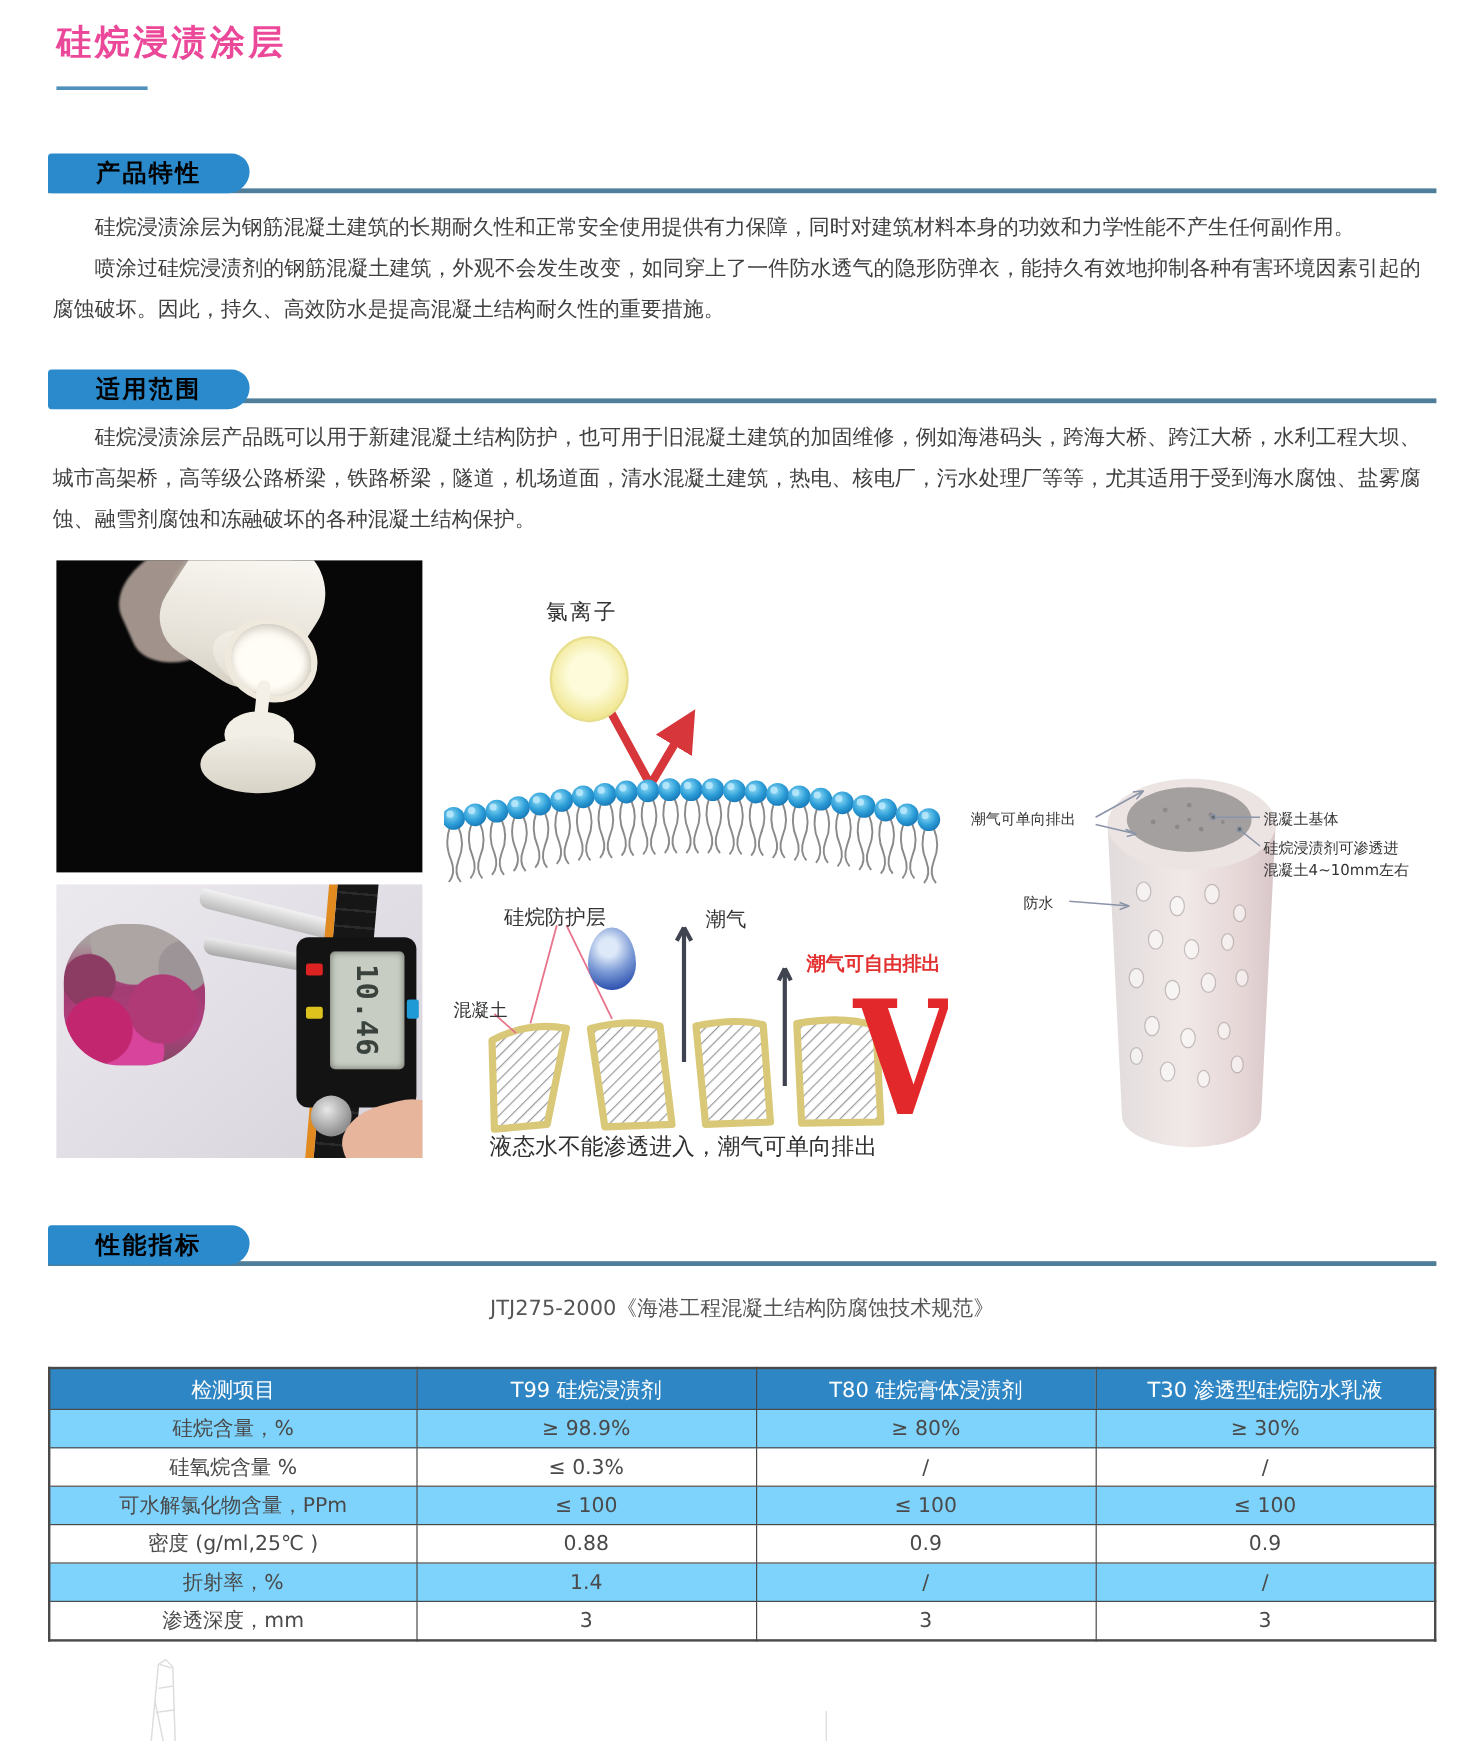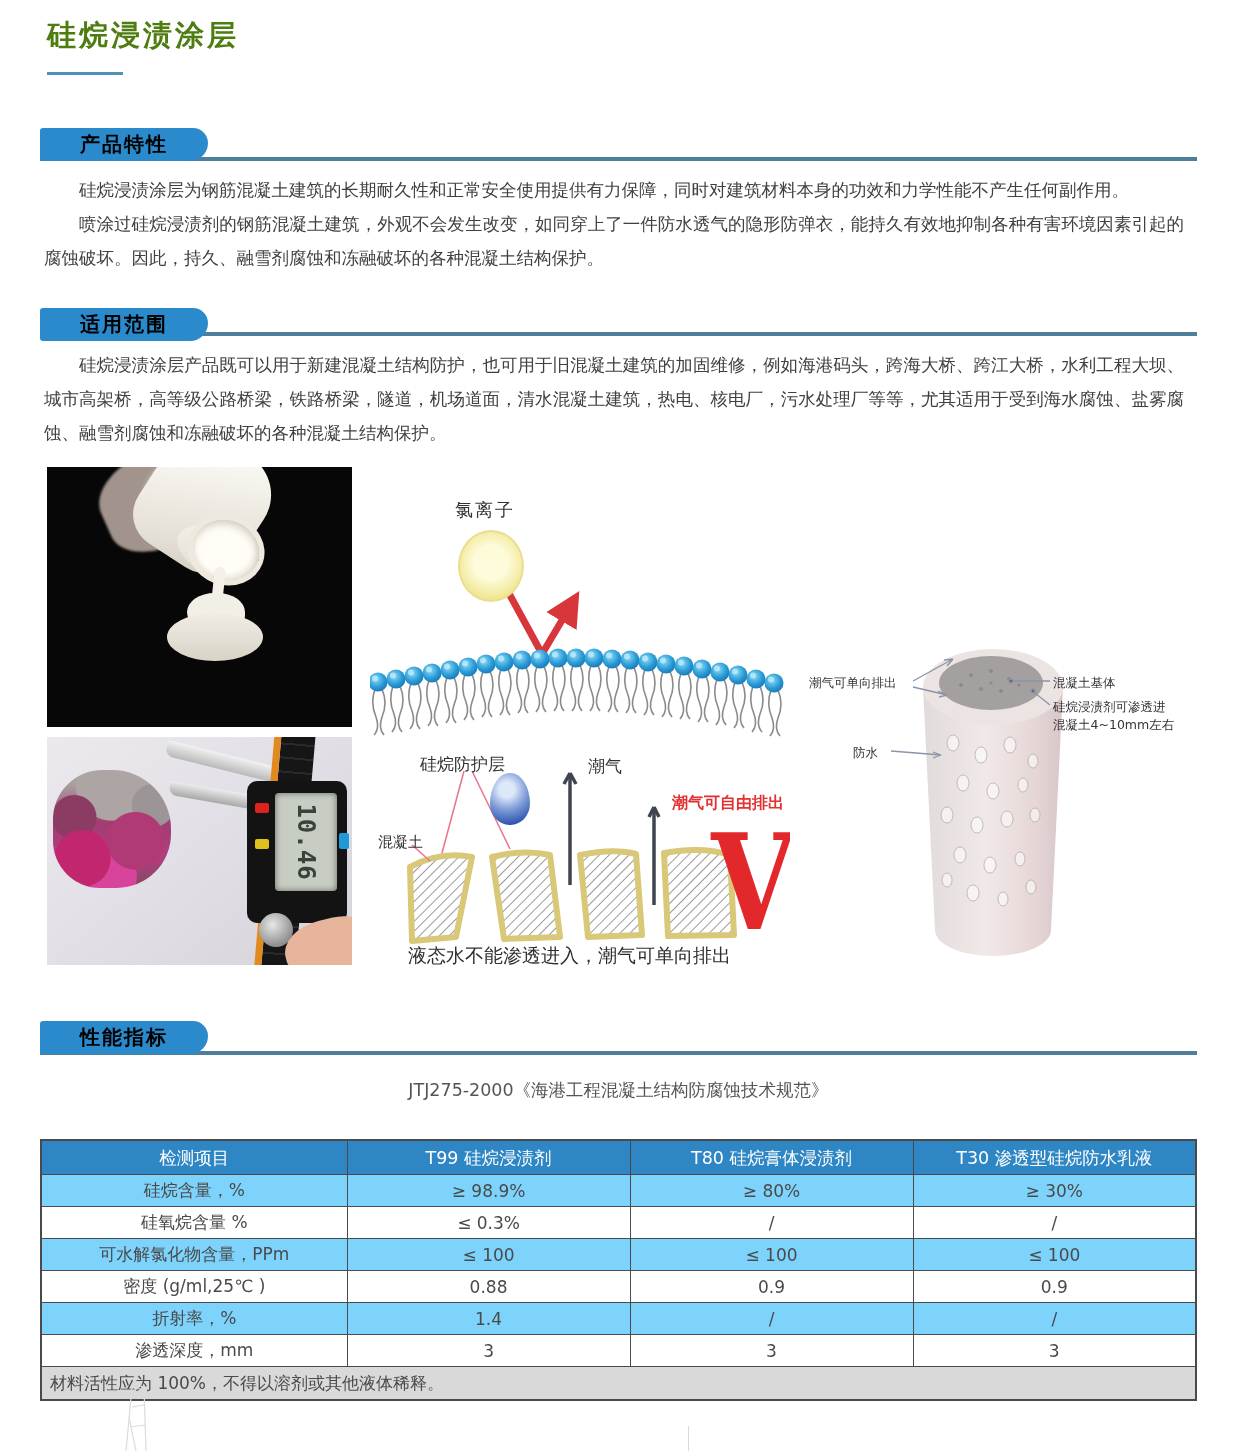--- a/index.html
+++ b/index.html
@@ -1,21 +1,21 @@
 <!DOCTYPE html>
 <html><head>
 <meta charset="utf-8">
 <style>
   html,body{margin:0;padding:0;background:#fff;}
   .page{position:relative;width:1235px;height:1451px;background:#ffffff;overflow:hidden;
         font-family:"DejaVu Sans","Liberation Sans",sans-serif;color:#3b3b3b;}
 
   
   .page-title{position:absolute;left:47px;top:16px;font-size:29px;font-weight:bold;
-              color:#4d7c0f;letter-spacing:3px;}
+              color:#ec4899;letter-spacing:3px;}
   .title-rule{position:absolute;left:47px;top:72px;width:76px;height:3px;background:#4f90bd;}
 
   
   .tab{position:absolute;left:40px;width:168px;height:33px;line-height:33px;text-align:center;
        background:#2b8acb;color:#000000;font-size:20px;font-weight:bold;letter-spacing:2px;
        border-radius:3px 15px 18px 3px;z-index:2;}
   .rule{position:absolute;left:40px;width:1157px;height:4px;background:#4e7e9a;z-index:1;}
 
   .para{position:absolute;left:44px;width:1140px;font-size:17.5px;line-height:34px;
         color:#404040;text-align:justify;}
@@ -123,21 +123,21 @@
 
 <div class="page">
 
   <div class="page-title">硅烷浸渍涂层</div>
   <div class="title-rule"></div>
 
   <div class="tab" style="top:128px;">产品特性</div>
   <div class="rule" style="top:157px;"></div>
   <div class="para" style="top:173px;">
     <p>硅烷浸渍涂层为钢筋混凝土建筑的长期耐久性和正常安全使用提供有力保障，同时对建筑材料本身的功效和力学性能不产生任何副作用。</p>
-    <p>喷涂过硅烷浸渍剂的钢筋混凝土建筑，外观不会发生改变，如同穿上了一件防水透气的隐形防弹衣，能持久有效地抑制各种有害环境因素引起的腐蚀破坏。因此，持久、融雪剂腐蚀和冻融破坏的各种混凝土结构保护。</p>
+    <p>喷涂过硅烷浸渍剂的钢筋混凝土建筑，外观不会发生改变，如同穿上了一件防水透气的隐形防弹衣，能持久有效地抑制各种有害环境因素引起的腐蚀破坏。因此，持久、高效防水是提高混凝土结构耐久性的重要措施。</p>
   </div>
 
   <div class="tab" style="top:292px;margin-top:16px;">适用范围</div>
   <div class="rule" style="top:332px;"></div>
   <div class="para" style="top:348px;">
     <p>硅烷浸渍涂层产品既可以用于新建混凝土结构防护，也可用于旧混凝土建筑的加固维修，例如海港码头，跨海大桥、跨江大桥，水利工程大坝、城市高架桥，高等级公路桥梁，铁路桥梁，隧道，机场道面，清水混凝土建筑，热电、核电厂，污水处理厂等等，尤其适用于受到海水腐蚀、盐雾腐蚀、融雪剂腐蚀和冻融破坏的各种混凝土结构保护。</p>
   </div>
 
   <div class="fig" id="fig-pour">
     <div class="hand"></div>
@@ -355,23 +355,20 @@
       <td>1.4</td>
       <td>/</td>
       <td>/</td>
     </tr>
     <tr>
       <td>渗透深度，mm</td>
       <td>3</td>
       <td>3</td>
       <td>3</td>
     </tr>
-    <tr>
-      <td class="foot" colspan="4">材料活性应为 100%，不得以溶剂或其他液体稀释。</td>
-    </tr>
   </tbody>
     </table>
 
   <svg width="70" height="70" viewBox="0 0 70 70" style="position:absolute;left:108px;top:1381px;">
     <g stroke="#dcdcda" stroke-width="1.2" fill="none">
       <path d="M18,70 L24,6 L30,2 L36,8 L38,70"></path>
       <path d="M24,26 L36,24 M22,46 L37,44 M25,6 L35,9"></path>
       <path d="M21,36 L28,70"></path>
     </g>
   </svg>

